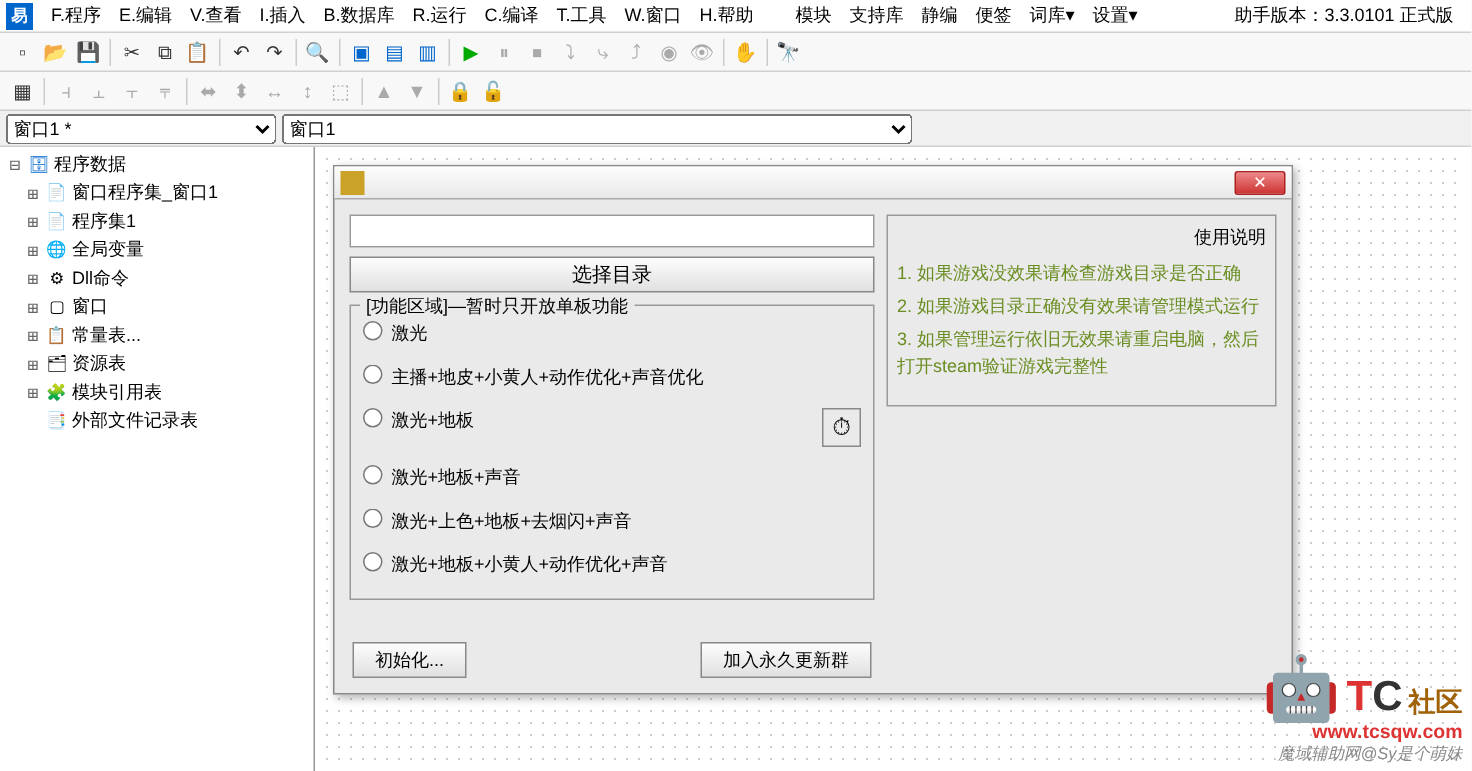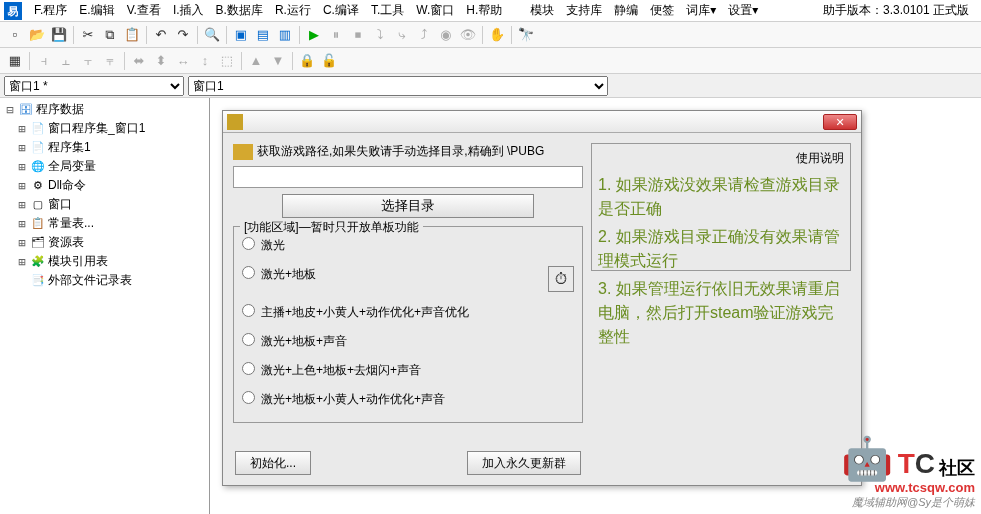--- a/index.html
+++ b/index.html
@@ -49,43 +49,43 @@
 .form-body { padding: 10px; display: flex; gap: 8px; }
 .left-col { width: 350px; }
 .right-col { flex: 1; }
 
 .path-row { display: flex; align-items: center; margin-bottom: 6px; }
 .path-row .icon { width: 20px; height: 16px; background: #d4a82f; margin-right: 4px; }
 .path-row .text { font-size: 12px; }
 
 .path-input { width: 100%; height: 22px; border: 1px solid #999; background: #fff; margin-bottom: 6px; padding: 0 4px; }
 
-.select-dir-btn { width: 252px; height: 24px; border: 1px solid #888; background: linear-gradient(#fdfdfd, #e0e0e0); cursor: pointer; display: block; margin: 0 auto 8px; }
+.select-dir-btn { width: 350px; height: 24px; border: 1px solid #888; background: linear-gradient(#fdfdfd, #e0e0e0); cursor: pointer; display: block; margin: 0 auto 8px; }
 
 .fieldset { border: 1px solid #999; padding: 4px 8px 8px; position: relative; }
 .fieldset .legend { position: absolute; top: -8px; left: 6px; background: #eaeaea; padding: 0 4px; font-size: 12px; }
 .radio-row { display: flex; align-items: flex-start; padding: 6px 0; }
 .radio-row input { margin-right: 6px; }
 .radio-row label { font-size: 12px; }
 .clock-icon { width: 26px; height: 26px; border: 1px solid #888; display: flex; align-items: center; justify-content: center; margin-left: auto; font-size: 16px; }
 
 .bottom-btns { display: flex; justify-content: space-between; margin-top: 28px; padding: 0 2px; }
 .bottom-btns button { height: 24px; padding: 0 14px; border: 1px solid #888; background: linear-gradient(#fdfdfd, #e0e0e0); cursor: pointer; font-size: 12px; }
 
 .help-box { border: 1px solid #999; padding: 6px; height: 128px; }
 .help-title { text-align: right; margin-bottom: 6px; }
-.help-line { color: #6b8e23; font-size: 16px; line-height: 1.5; margin-bottom: 4px; }
+.help-line { color: #6b8e23; font-size: 12px; line-height: 1.5; margin-bottom: 4px; }
 
 .watermark { position: absolute; right: 6px; bottom: 4px; text-align: right; pointer-events: none; }
 .watermark .brand { display: flex; align-items: flex-end; justify-content: flex-end; gap: 4px; }
 .watermark .mascot { font-size: 42px; line-height: 1; }
 .watermark .tc { font-size: 28px; font-weight: bold; }
 .watermark .tc .t { color: #d33; }
 .watermark .tc .c { color: #333; }
-.watermark .sub { font-size: 18px; color: #000000; font-weight: bold; }
+.watermark .sub { font-size: 18px; color: #a16207; font-weight: bold; }
 .watermark .url { font-size: 13px; color: #d33; font-weight: bold; }
 .watermark .small { font-size: 11px; color: #888; font-style: italic; }
 </style>
 </head>
 <body>
 
 <div class="menubar">
   <div class="logo">易</div>
   <span class="menu-item">F.程序</span>
   <span class="menu-item">E.编辑</span>
@@ -225,41 +225,37 @@
     <div class="design-canvas">
 
       <div class="form">
         <div class="form-titlebar">
           <div class="form-icon"></div>
           <div class="form-title"></div>
           <div class="close-btn">✕</div>
         </div>
         <div class="form-body">
           <div class="left-col">
-            <div class="path-row">
-              <div class="icon"></div>
-              <div class="text">获取游戏路径,如果失败请手动选择目录,精确到 \PUBG</div>
-            </div>
             <input class="path-input" type="text" style="">
             <button class="select-dir-btn">选择目录</button>
 
             <div class="fieldset">
               <div class="legend">[功能区域]—暂时只开放单板功能</div>
               <div class="radio-row">
                   <input type="radio" name="r" style="">
                   <label>激光</label>
                 </div>
               <div class="radio-row">
                   <input type="radio" name="r" style="">
+                  <label>主播+地皮+小黄人+动作优化+声音优化</label>
+                </div>
+              <div class="radio-row">
+                  <input type="radio" name="r" style="">
                   <label>激光+地板</label>
                   <div class="clock-icon">⏱</div>
-                </div>
-              <div class="radio-row">
-                  <input type="radio" name="r" style="">
-                  <label>主播+地皮+小黄人+动作优化+声音优化</label>
                 </div>
               <div class="radio-row">
                   <input type="radio" name="r" style="">
                   <label>激光+地板+声音</label>
                 </div>
               <div class="radio-row">
                   <input type="radio" name="r" style="">
                   <label>激光+上色+地板+去烟闪+声音</label>
                 </div>
               <div class="radio-row">

